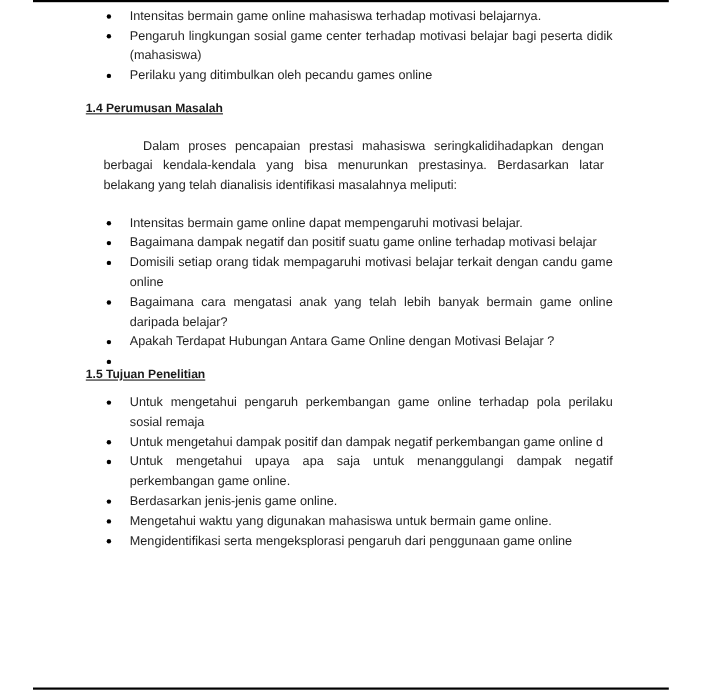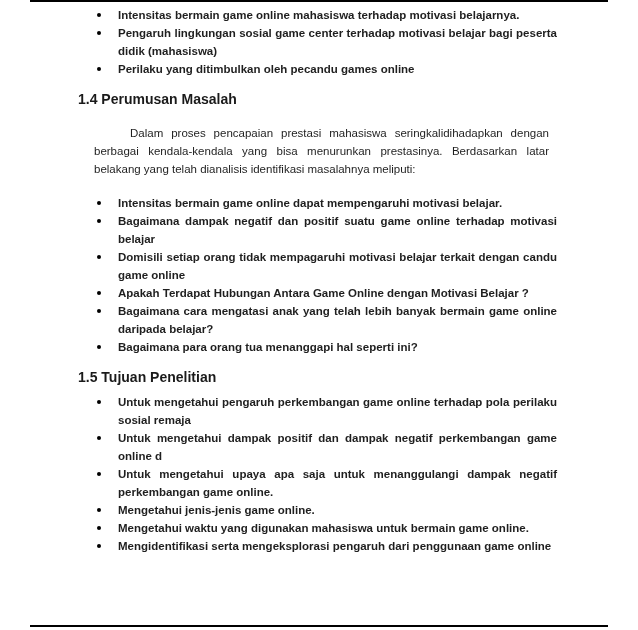--- a/index.html
+++ b/index.html
@@ -19,41 +19,41 @@
   .rule {
     position: absolute;
     left: 30px;
     right: 30px;
     height: 2px;
     background: #000000;
   }
   .rule.top { top: 0; }
   .rule.bottom { bottom: 3px; }
   h2.heading {
-    font-size: 14px;
+    font-size: 11px;
     font-weight: bold;
     margin: 12px 0 7px 0;
     color: #1a1a1a;
+    text-decoration: underline;
   }
   p.para {
     margin: 16px;
     text-align: justify;
     text-indent: 36px;
   }
   ul.bullets {
     list-style: none;
     margin: 0;
     padding: 0;
   }
   ul.bullets li {
     position: relative;
     padding-left: 40px;
     padding-right: 8px;
     text-align: justify;
-    font-weight: bold;
   }
   .dot {
     position: absolute;
     left: 19px;
     top: 7px;
     width: 4px;
     height: 4px;
     border-radius: 50%;
     background: #000000;
   }
@@ -69,29 +69,29 @@
     <li><span class="dot"></span><span>Pengaruh lingkungan sosial game center terhadap motivasi belajar bagi peserta didik (mahasiswa)</span></li>
     <li><span class="dot"></span><span>Perilaku yang ditimbulkan oleh pecandu games online</span></li>
   </ul>
 
   <h2 class="heading">1.4 Perumusan Masalah</h2>
   <p class="para">Dalam proses pencapaian prestasi mahasiswa seringkalidihadapkan dengan berbagai kendala-kendala yang bisa menurunkan prestasinya. Berdasarkan latar belakang yang telah dianalisis identifikasi masalahnya meliputi:</p>
   <ul class="bullets">
     <li><span class="dot"></span><span>Intensitas bermain game online dapat mempengaruhi motivasi belajar.</span></li>
     <li><span class="dot"></span><span>Bagaimana dampak negatif dan positif suatu game online terhadap motivasi belajar</span></li>
     <li><span class="dot"></span><span>Domisili setiap orang tidak mempagaruhi motivasi belajar terkait dengan candu game online</span></li>
+    <li><span class="dot"></span><span>Bagaimana cara mengatasi anak yang telah lebih banyak bermain game online daripada belajar?</span></li>
     <li><span class="dot"></span><span>Apakah Terdapat Hubungan Antara Game Online dengan Motivasi Belajar ?</span></li>
-    <li><span class="dot"></span><span>Bagaimana cara mengatasi anak yang telah lebih banyak bermain game online daripada belajar?</span></li>
-    <li><span class="dot"></span><span>Bagaimana para orang tua menanggapi hal seperti ini?</span></li>
+    <li><span class="dot"></span></li>
   </ul>
 
   <h2 class="heading">1.5 Tujuan Penelitian</h2>
   <ul class="bullets">
     <li><span class="dot"></span><span>Untuk mengetahui pengaruh perkembangan game online terhadap pola perilaku sosial remaja</span></li>
     <li><span class="dot"></span><span>Untuk mengetahui dampak positif dan dampak negatif perkembangan game online d</span></li>
     <li><span class="dot"></span><span>Untuk mengetahui upaya apa saja untuk menanggulangi dampak negatif perkembangan game online.</span></li>
-    <li><span class="dot"></span><span>Mengetahui jenis-jenis game online.</span></li>
+    <li><span class="dot"></span><span>Berdasarkan jenis-jenis game online.</span></li>
     <li><span class="dot"></span><span>Mengetahui waktu yang digunakan mahasiswa untuk bermain game online.</span></li>
     <li><span class="dot"></span><span>Mengidentifikasi serta mengeksplorasi pengaruh dari penggunaan game online</span></li>
   </ul>
 
   <div class="rule bottom"></div>
 </div>
 
 </body></html>

